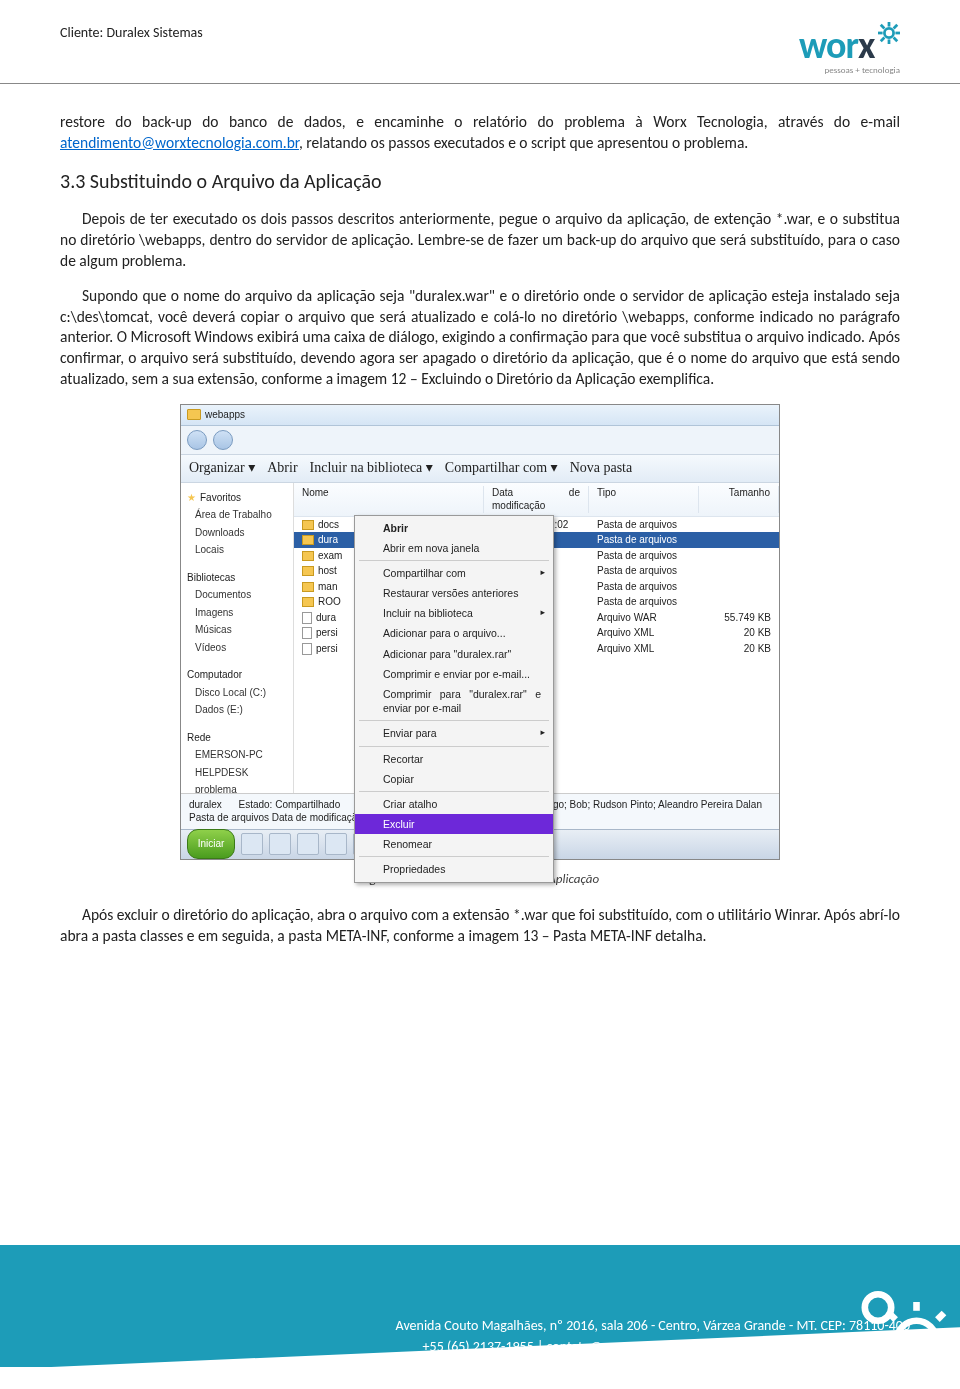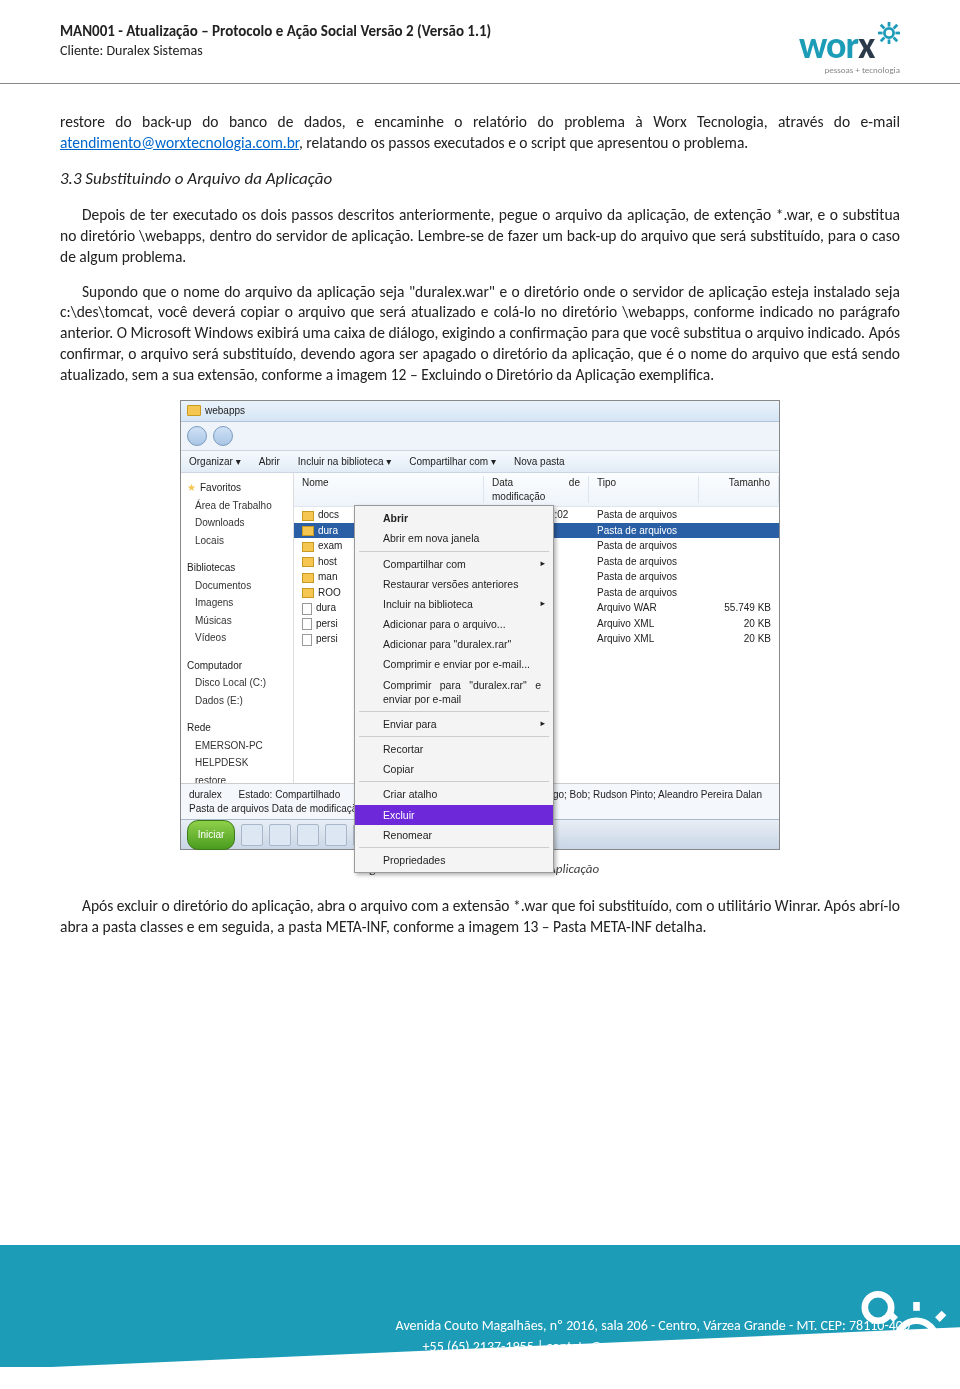--- a/index.html
+++ b/index.html
@@ -31,21 +31,21 @@
   }
   .logo-tag { font-size: 9px; color: #888; text-align: right; margin-top: -4px; }
 
   .content {
     padding: 28px 60px 0 60px;
     font-size: 15.5px;
     line-height: 1.35;
     text-align: justify;
   }
   .content p { margin-bottom: 14px; }
-  .content .section-title { font-size: 17px; margin: 10px 0 14px 0; font-style: italic; }
+  .content .section-title { font-size: 20px; margin: 10px 0 14px 0; }
   .content .indent { text-indent: 22px; }
   .email { color: #0066cc; text-decoration: underline; }
   .bold { font-weight: normal; }
 
   .screenshot {
     width: 600px;
     margin: 8px auto 6px auto;
     border: 1px solid #888;
     background: #f0f0f0;
     font-family: "Segoe UI", Tahoma, sans-serif;
@@ -63,22 +63,22 @@
     background: #eef4fa;
     padding: 4px 6px;
     display: flex; align-items: center; gap: 6px;
     border-bottom: 1px solid #cbd6e2;
   }
   .ss-navbtn { width: 20px; height: 20px; border-radius: 50%; background: linear-gradient(#cfe1f5,#a9c5e5); border: 1px solid #7a9bc0; }
   .ss-path { flex: 1; background: #fff; border: 1px solid #aac; padding: 2px 6px; font-size: 10px; }
   .ss-toolbar {
     background: linear-gradient(#f5f9fd,#e2ecf6);
     border-bottom: 1px solid #cbd6e2;
-    padding: 4px 8px; font-size: 10px;
-    display: flex; gap: 18px;
+    padding: 4px 8px; font-size: 14px;
+    display: flex; gap: 12px; font-family: Liberation Serif, serif;
   }
   .ss-body { display: flex; height: 310px; background: #fff; }
   .ss-sidebar {
     width: 130px; border-right: 1px solid #ddd;
     padding: 4px 0; font-size: 10px; overflow: hidden;
   }
   .ss-sb-group { padding: 2px 8px 2px 14px; color: #333; }
   .ss-sb-head { padding: 4px 8px 2px 6px; font-weight: normal; color: #222; display:flex; align-items:center; gap:4px;}
   .ss-star { color:#f5c651; }
   .ss-main { flex: 1; position: relative; }
@@ -155,21 +155,20 @@
   .footer-gear {
     position: absolute; bottom: 10px; right: 0; width: 120px; height: 110px;
     opacity: 1;
   }
 </style>
 </head>
 <body>
 
 <div class="header">
   <div class="header-text">
-    <div class="header-title">MAN001 - Atualização – Protocolo e Ação Social Versão 2 (Versão 1.1)</div>
     <div class="header-client">Cliente: Duralex Sistemas</div>
   </div>
   <div class="logo">
     <span class="logo-word">
       <span class="logo-w1">wor</span><span class="logo-w2">x</span>
       <svg class="logo-gear" viewBox="0 0 24 24">
           <circle cx="12" cy="12" r="5" fill="none" stroke="#1d9cb8" stroke-width="3"></circle>
           <g stroke="#1d9cb8" stroke-width="3">
             <line x1="12" y1="0" x2="12" y2="5"></line>
             <line x1="12" y1="19" x2="12" y2="24"></line>
@@ -233,21 +232,21 @@
         <div class="ss-sb-group">Músicas</div>
         <div class="ss-sb-group">Vídeos</div>
         <div style="height:8px"></div>
         <div class="ss-sb-head">Computador</div>
         <div class="ss-sb-group">Disco Local (C:)</div>
         <div class="ss-sb-group">Dados (E:)</div>
         <div style="height:8px"></div>
         <div class="ss-sb-head">Rede</div>
         <div class="ss-sb-group">EMERSON-PC</div>
         <div class="ss-sb-group">HELPDESK</div>
-        <div class="ss-sb-group">restore</div>
+        <div class="ss-sb-group">problema</div>
       </div>
       <div class="ss-main">
         <div class="ss-cols">
           <div class="ss-col ss-c-name">Nome</div>
           <div class="ss-col ss-c-date">Data de modificação</div>
           <div class="ss-col ss-c-type">Tipo</div>
           <div class="ss-col ss-c-size">Tamanho</div>
         </div>
         <div class="ss-rows" id="ss-rows">
             <div class="ss-row">

